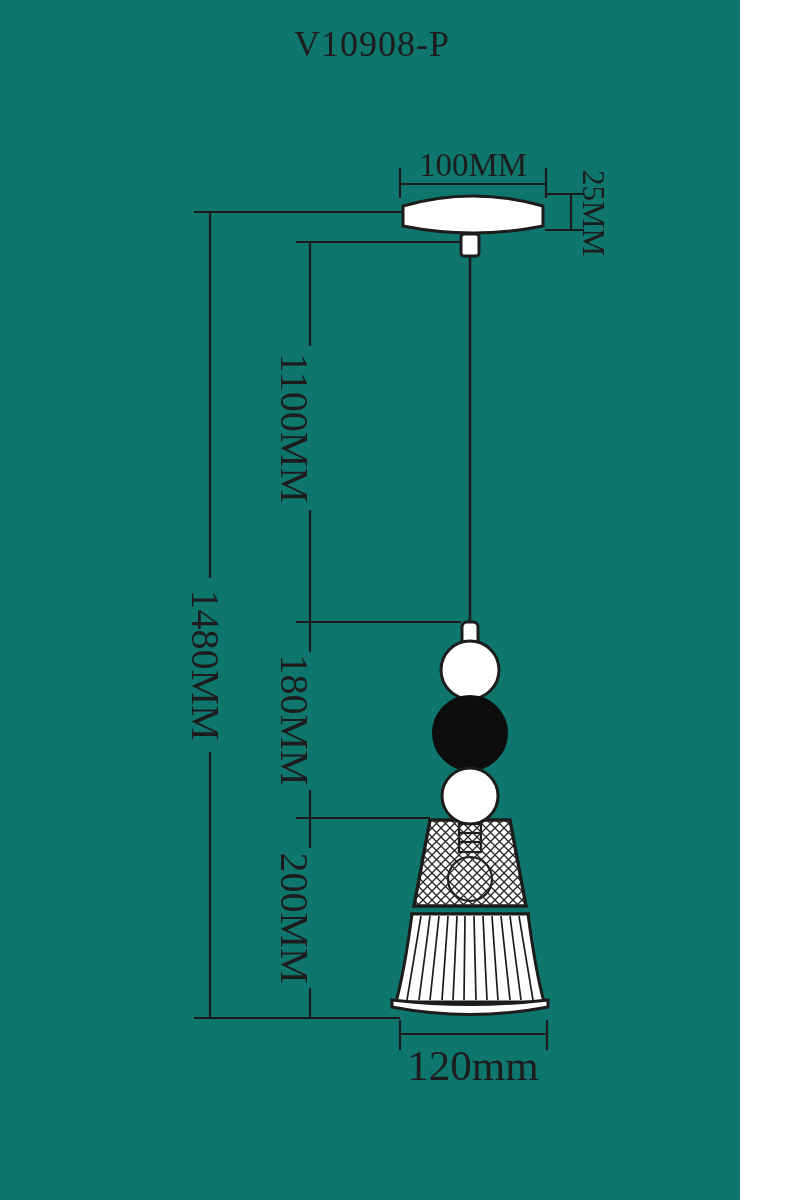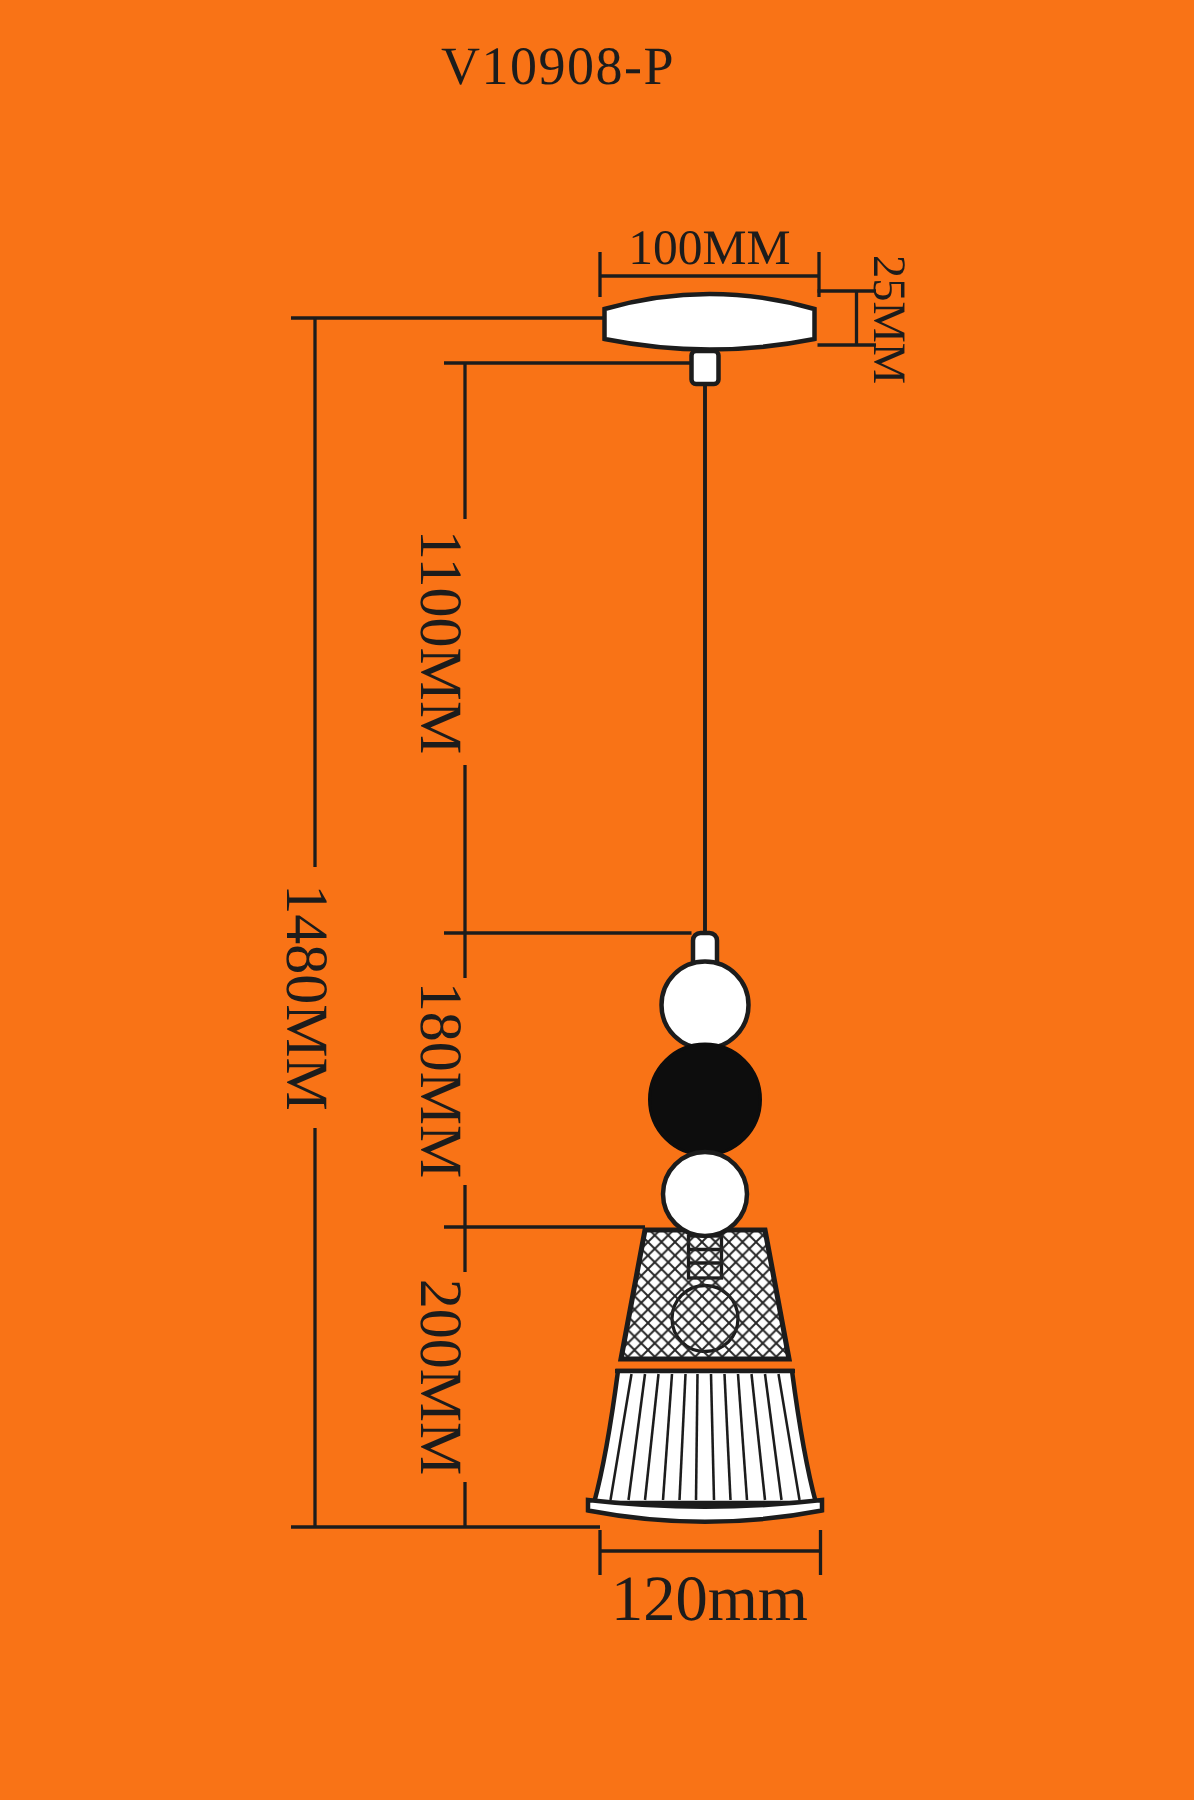--- a/index.html
+++ b/index.html
@@ -6,23 +6,23 @@
     margin: 0;
     padding: 0;
     background: #ffffff;
     width: 796px;
     height: 1200px;
     overflow: hidden;
     font-family: "Liberation Serif", serif;
   }
   .sheet {
     position: relative;
-    width: 796px;
+    width: 740px;
     height: 1200px;
-    background: #f97316;
+    background: #0f766e;
   }
   svg { display: block; }
   svg text {
     font-family: "Liberation Serif", serif;
     fill: #1c1c1c;
   }
   .ln   { stroke: #1c1c1c; stroke-width: 2.2; fill: none; stroke-linecap: butt; }
   .obj  { stroke: #1c1c1c; stroke-width: 3;   fill: #ffffff; }
   .objthin { stroke: #1c1c1c; stroke-width: 2.2; fill: none; }
   .rib  { stroke: #1c1c1c; stroke-width: 1.7; fill: none; }

